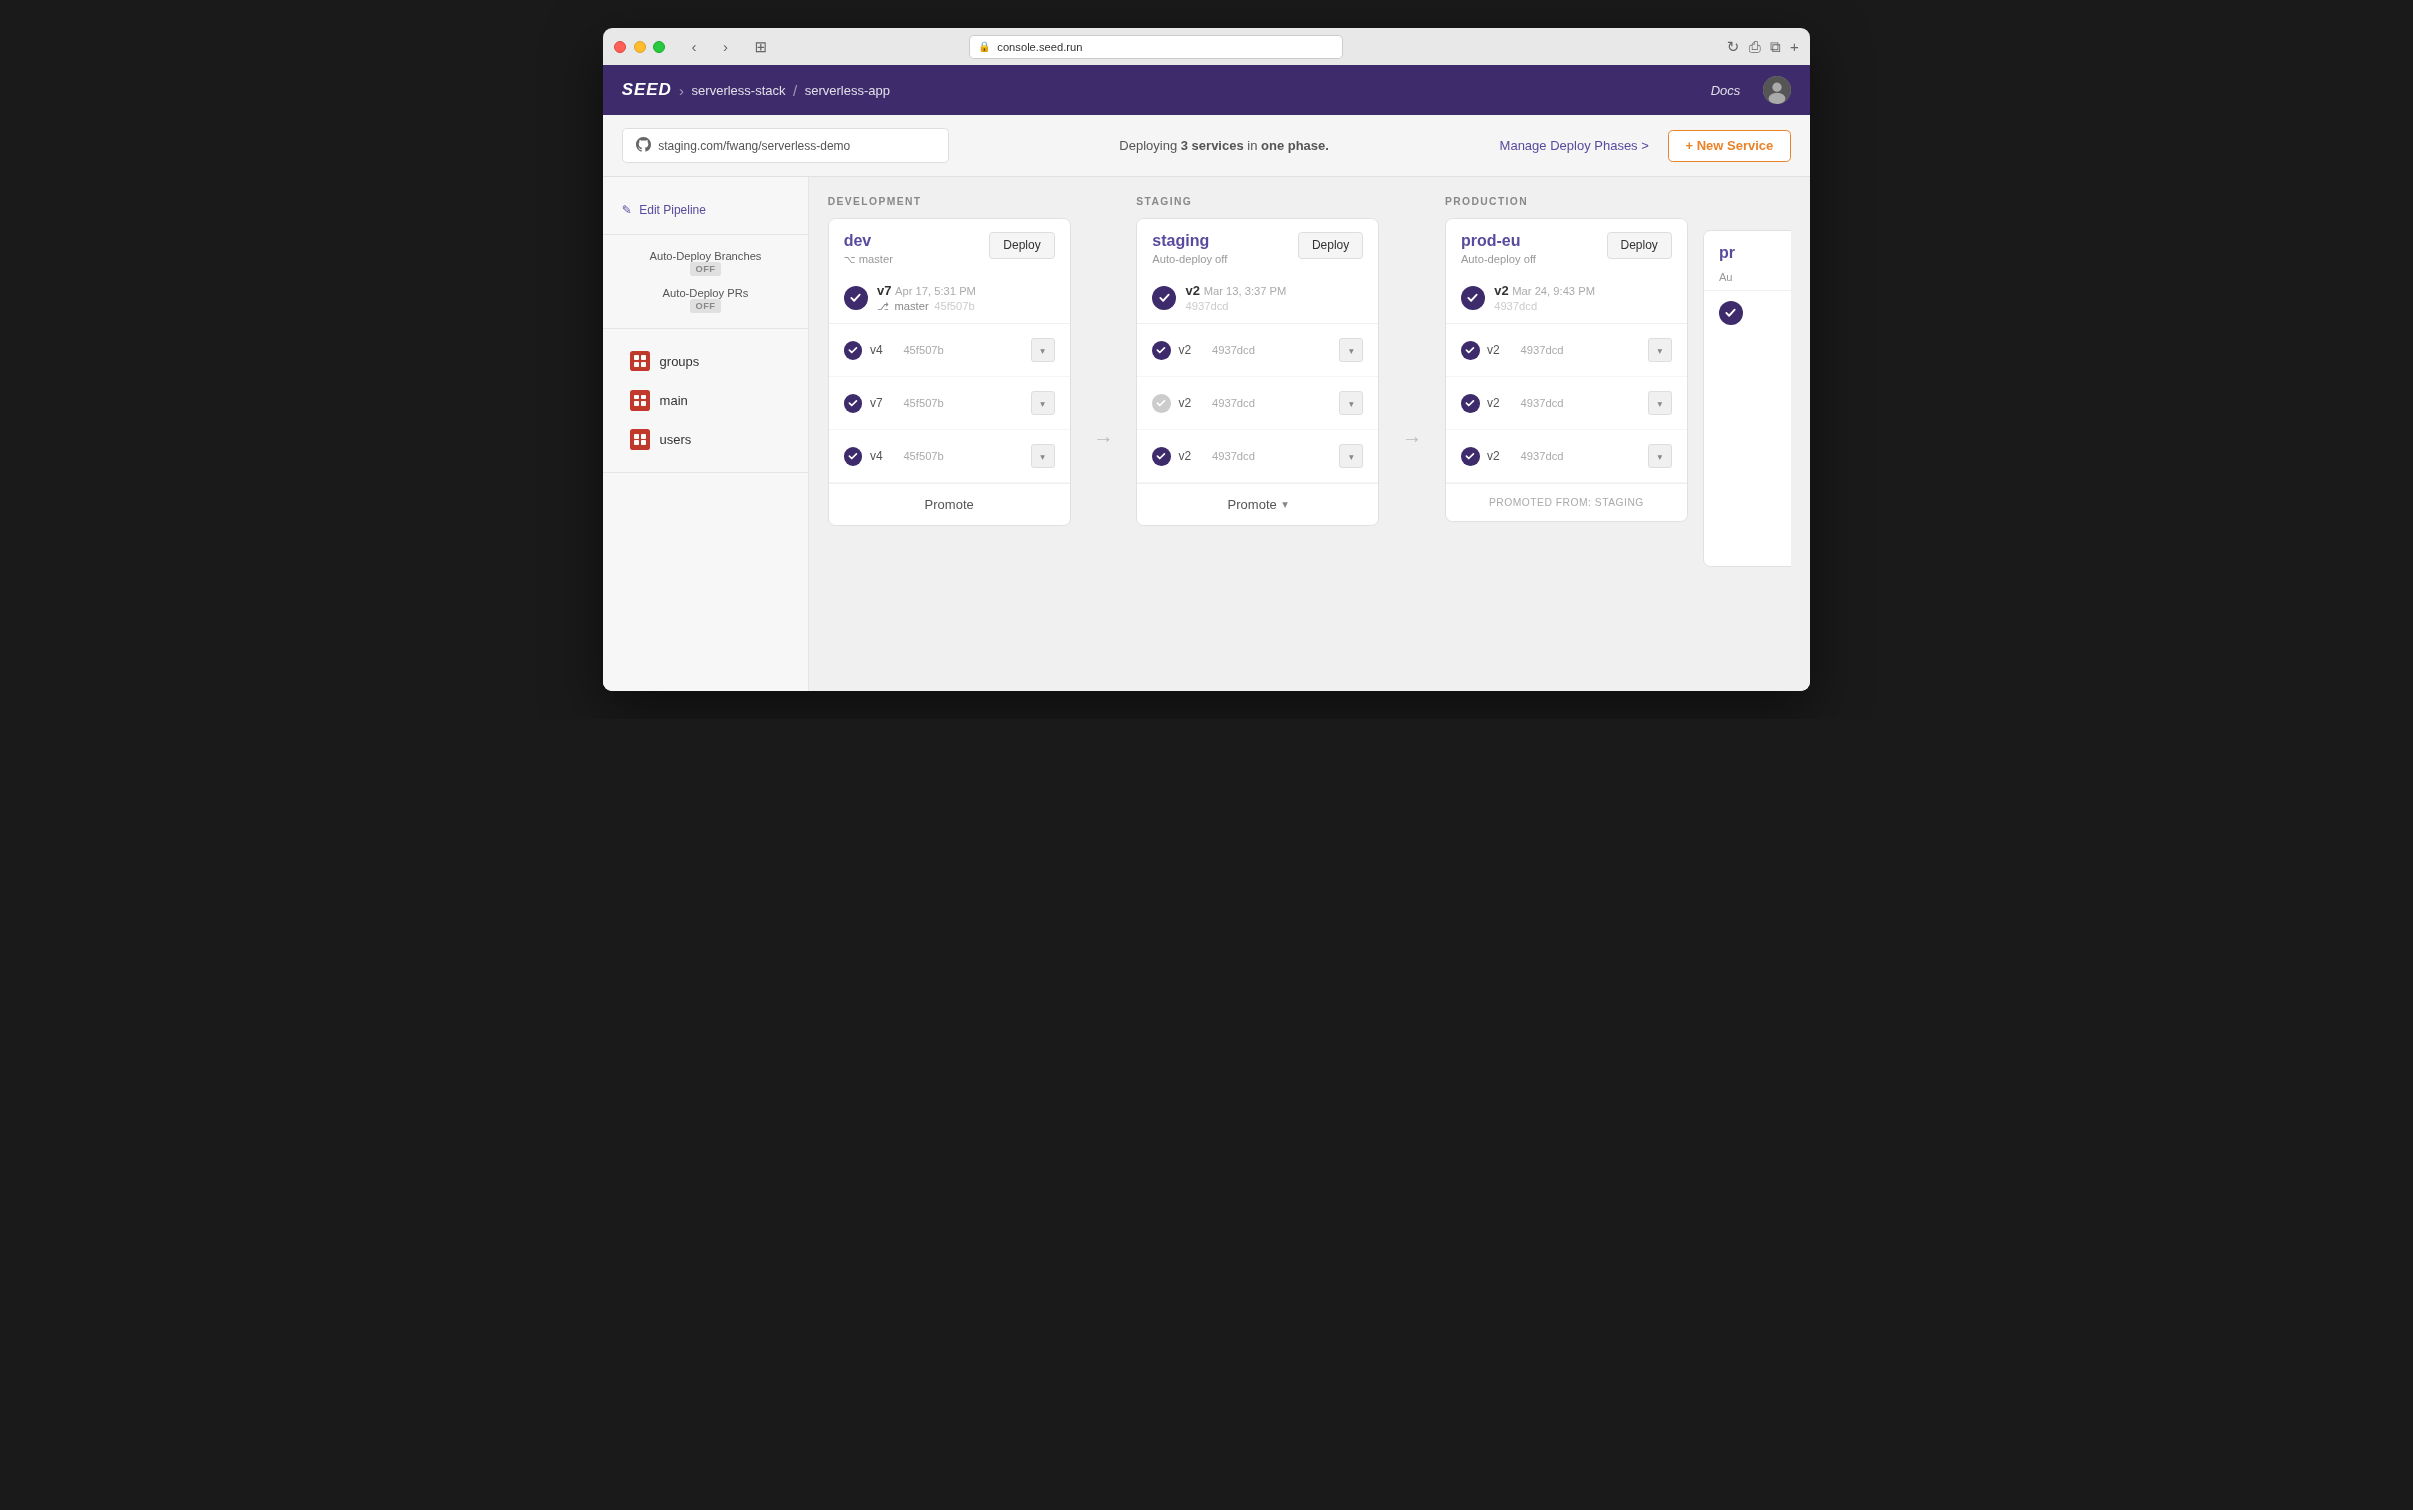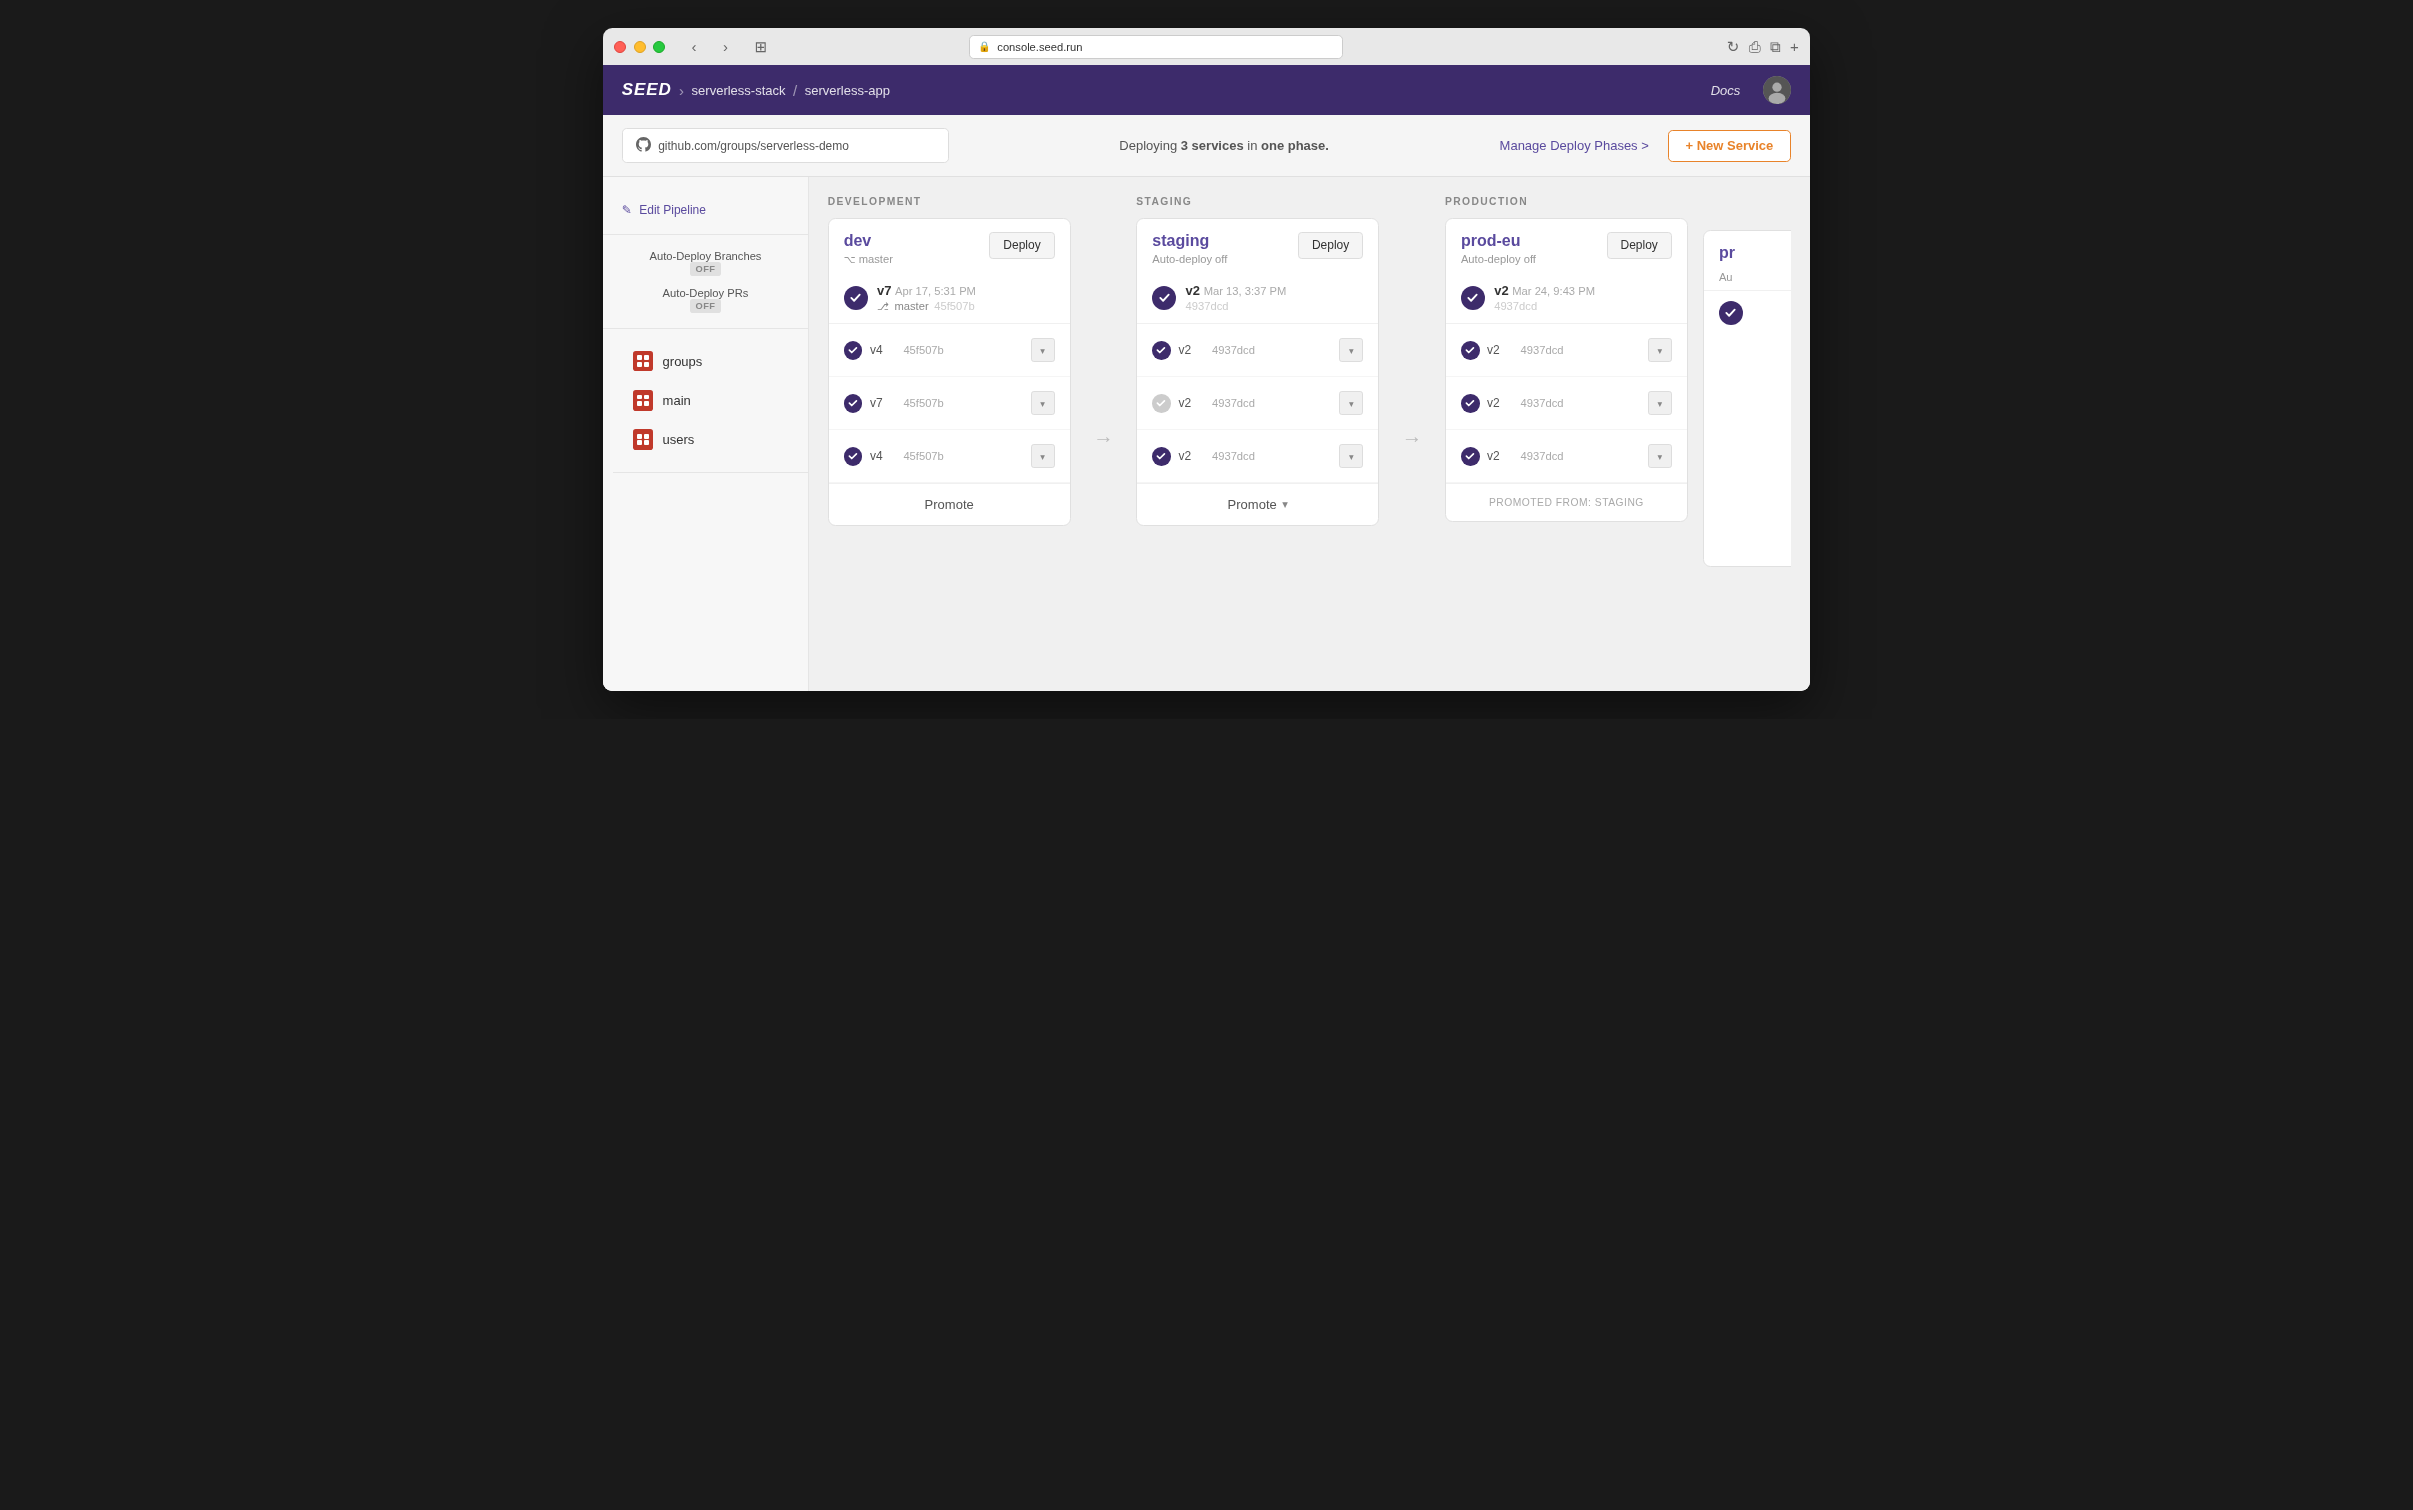--- a/index.html
+++ b/index.html
@@ -301,23 +301,22 @@
       background: #e0e0e0;
       color: #888;
       font-size: 9.3px;
       font-weight: 600;
       padding: 1.9px 5.6px;
       border-radius: 2.8px;
       letter-spacing: 0.5px;
     }
 
     .service-list {
-      padding: 13px 1px;
+      padding: 13px 8px;
       border-bottom: 0.9px solid #e5e5e5;
-      margin-left: 10px;
     }
 
     .service-item {
       display: flex;
       align-items: center;
       gap: 9.3px;
       padding: 9.3px 18.7px;
       cursor: pointer;
       font-size: 13px;
       color: #333;
@@ -616,21 +615,21 @@
     </div>
 
 
     <div class="info-bar">
       <div class="repo-link">
         <span class="repo-icon">
           <svg width="15" height="15" viewBox="0 0 16 16" fill="#666">
             <path d="M8 0C3.58 0 0 3.58 0 8c0 3.54 2.29 6.53 5.47 7.59.4.07.55-.17.55-.38 0-.19-.01-.82-.01-1.49-2.01.37-2.53-.49-2.69-.94-.09-.23-.48-.94-.82-1.13-.28-.15-.68-.52-.01-.53.63-.01 1.08.58 1.23.82.72 1.21 1.87.87 2.33.66.07-.52.28-.87.51-1.07-1.78-.2-3.64-.89-3.64-3.95 0-.87.31-1.59.82-2.15-.08-.2-.36-1.02.08-2.12 0 0 .67-.21 2.2.82.64-.18 1.32-.27 2-.27.68 0 1.36.09 2 .27 1.53-1.04 2.2-.82 2.2-.82.44 1.1.16 1.92.08 2.12.51.56.82 1.27.82 2.15 0 3.07-1.87 3.75-3.65 3.95.29.25.54.73.54 1.48 0 1.07-.01 1.93-.01 2.2 0 .21.15.46.55.38A8.013 8.013 0 0 0 16 8c0-4.42-3.58-8-8-8z"></path>
           </svg>
         </span>
-        <span>github.com/groups/serverless-demo</span>
+        <span>staging.com/fwang/serverless-demo</span>
       </div>
       <div class="deploy-info">
         Deploying <strong>3 services</strong> in <strong>one phase.</strong>
       </div>
       <div class="manage-phases-link">Manage Deploy Phases &gt;</div>
       <button class="new-service-btn">
         <span>+ New Service</span>
       </button>
     </div>
 

